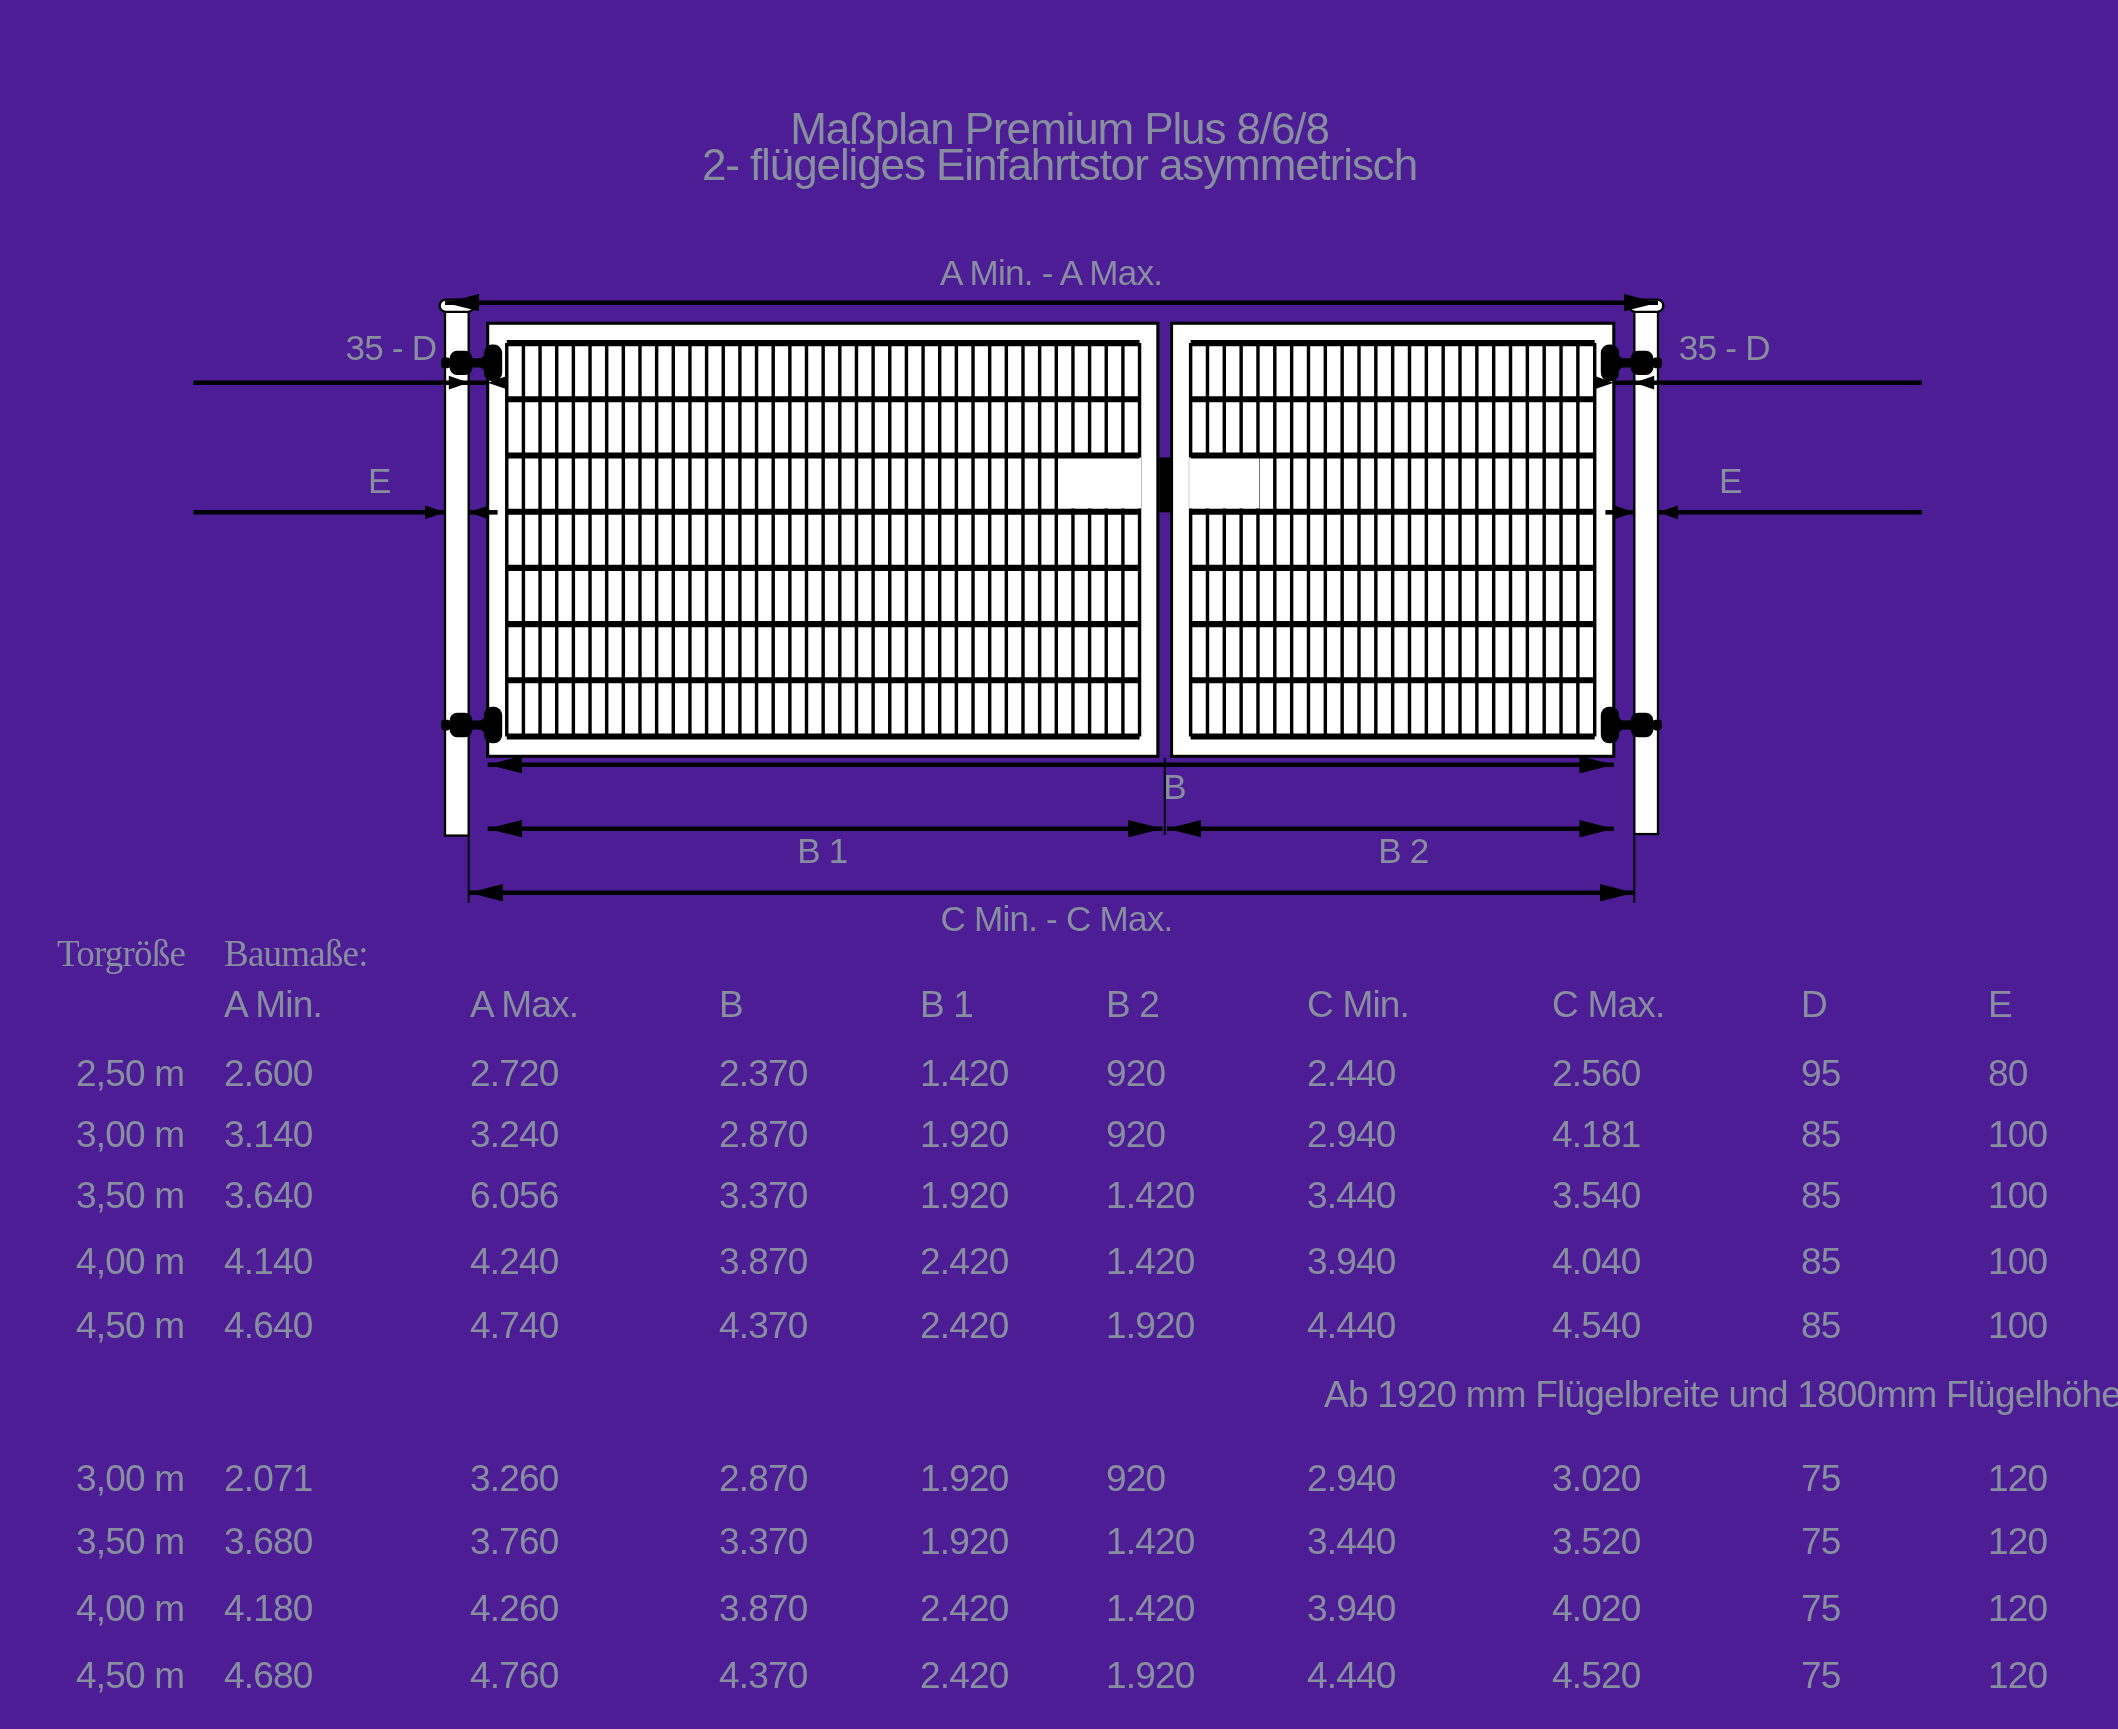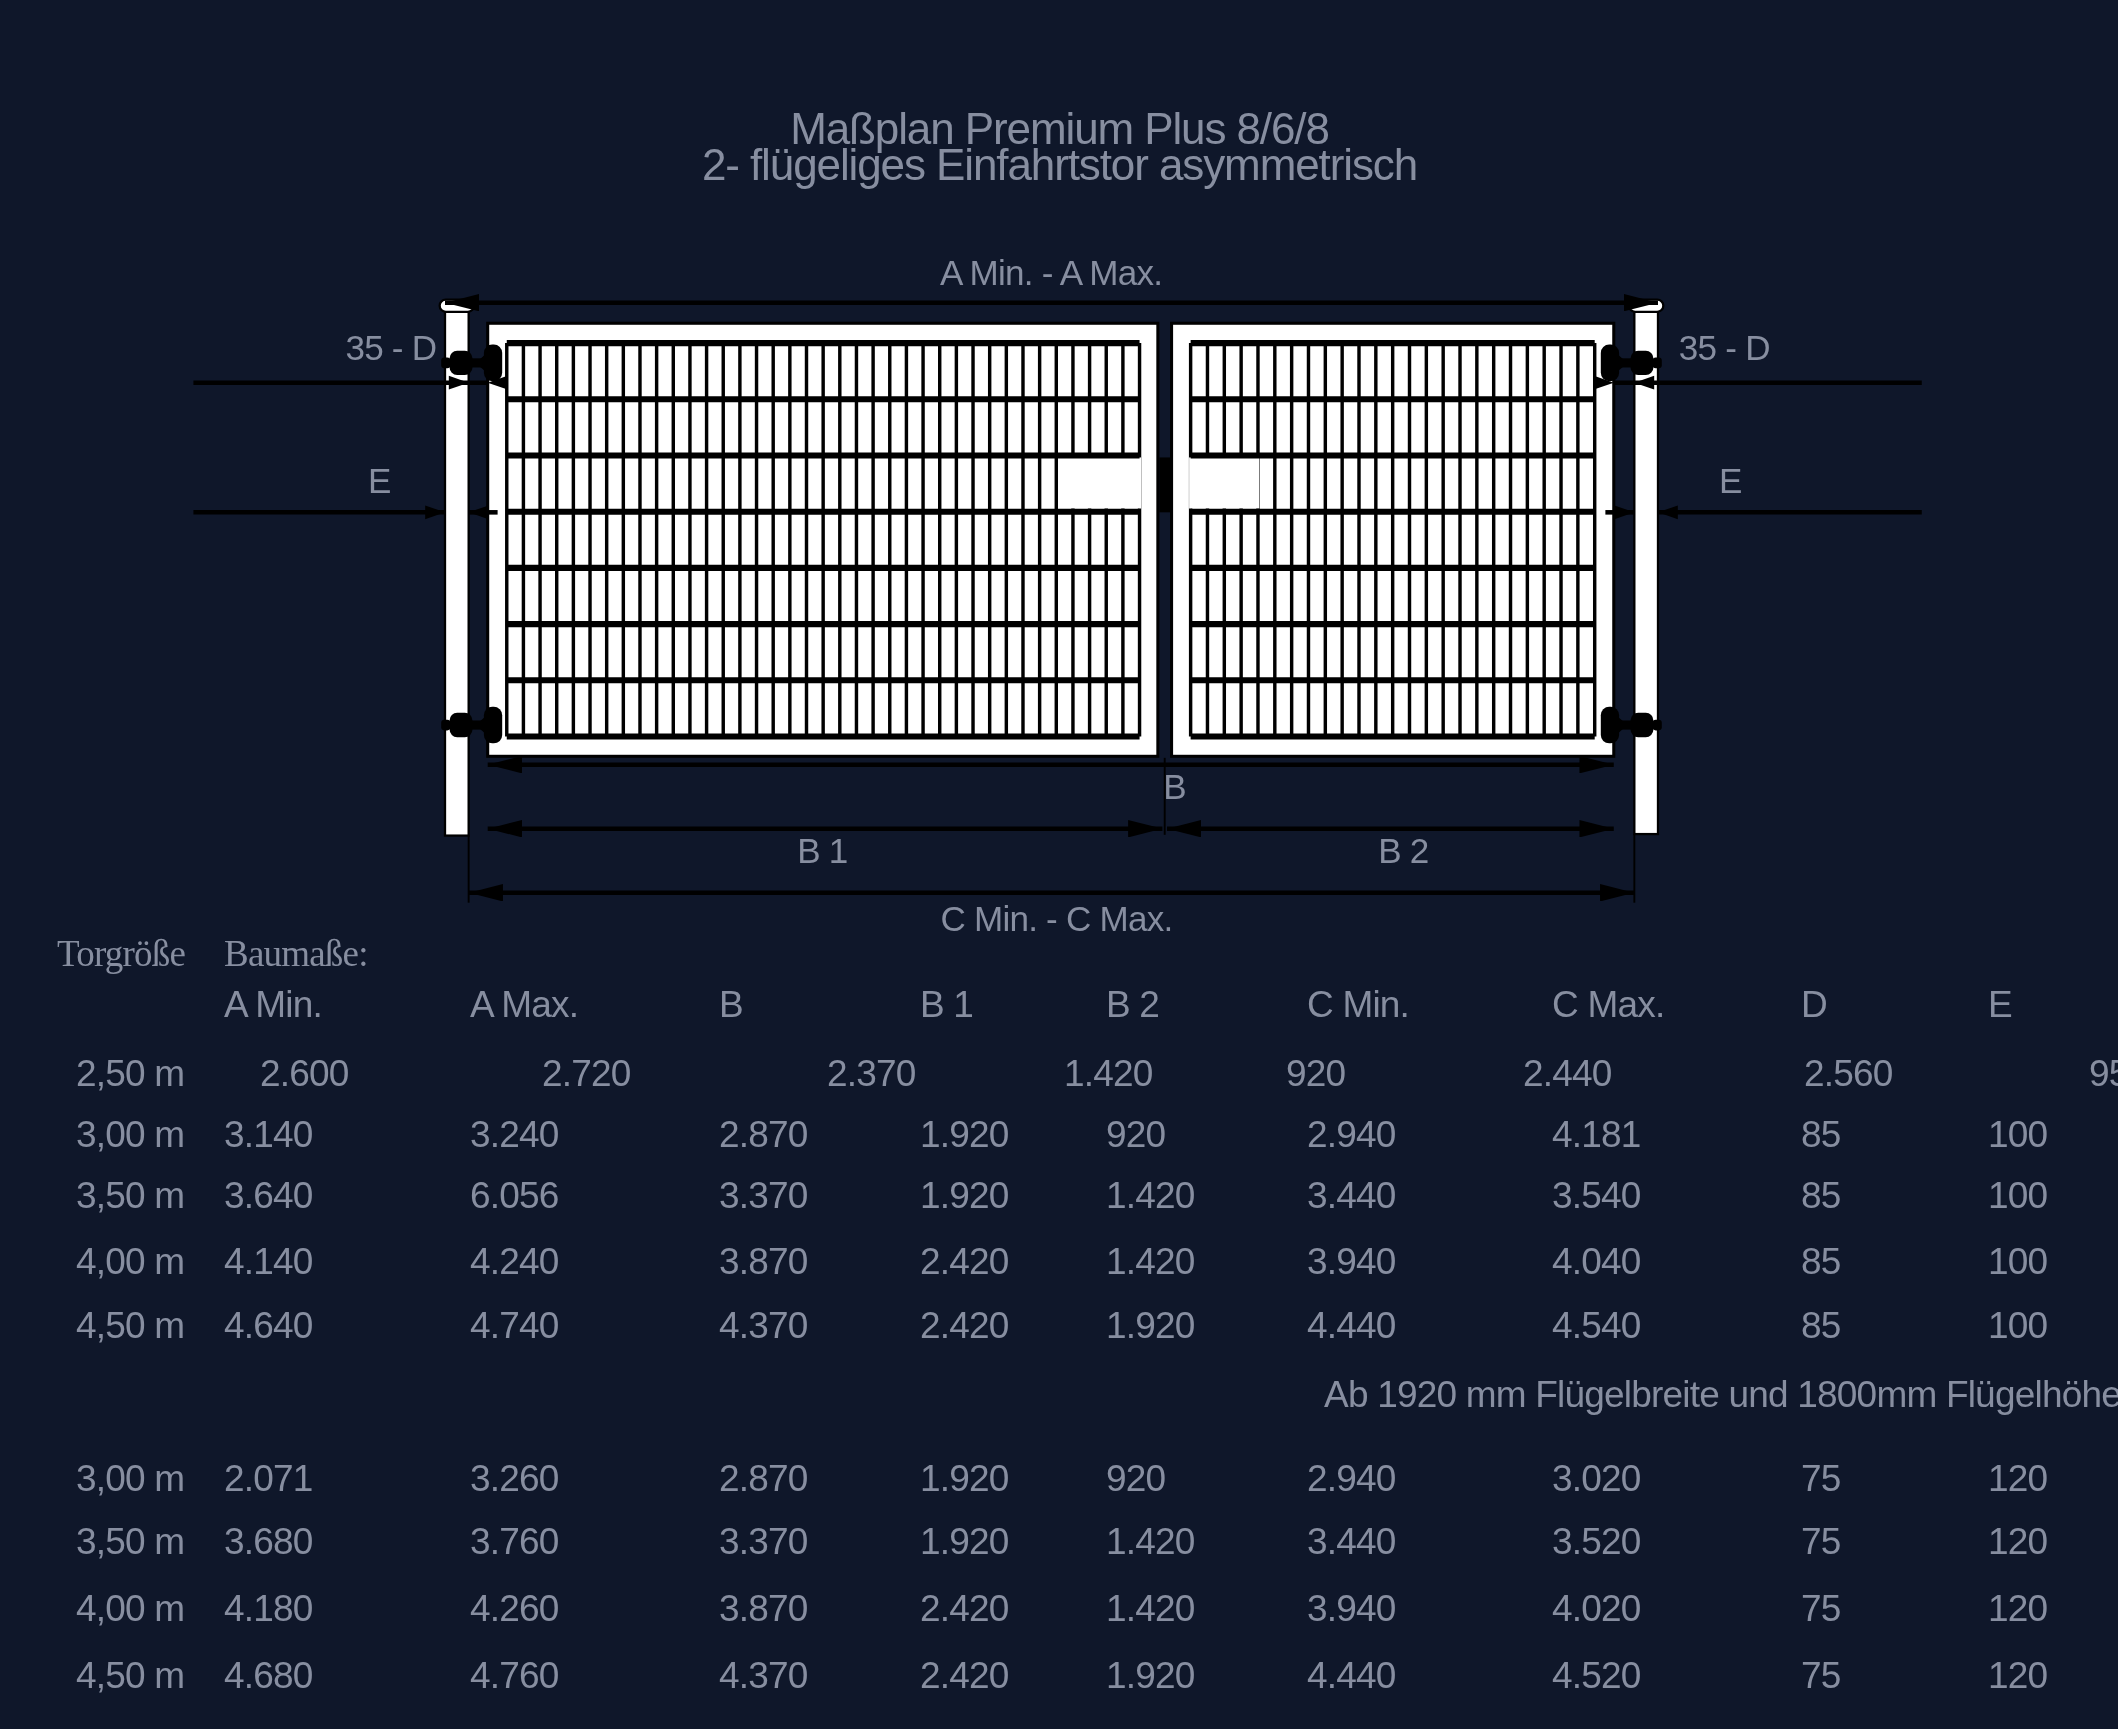--- a/index.html
+++ b/index.html
@@ -1,16 +1,16 @@
 <!DOCTYPE html>
 <html style="font-size:12.2px"><head>
 <meta charset="utf-8">
 <style>
   html,body{margin:0;padding:0;background:#ffffff;}
-  .page{position:relative;width:2119px;height:1730px;background:#0f172a;overflow:hidden;
+  .page{position:relative;width:2119px;height:1730px;background:#4c1d95;overflow:hidden;
         font-family:"Liberation Sans",sans-serif;color:#878ea0;}
   .title-line{position:absolute;left:0;width:2119px;text-align:center;
         font-size:44px;letter-spacing:-1.1px;color:#878ea0;line-height:1;}
   #title1{top:107px;}
   #title2{top:143px;}
   svg text{font-family:"Liberation Sans",sans-serif;fill:#878ea0;letter-spacing:-1px;}
   .dimlabel{font-size:46px;text-anchor:middle;}
   .dline{stroke:#000;stroke-width:6;}
   .xline{stroke:#000;stroke-width:2.5;}
   .post{fill:#fff;stroke:#000;stroke-width:3;}
@@ -208,21 +208,21 @@
         <div class="cell ">A Min.</div>
         <div class="cell ">A Max.</div>
         <div class="cell ">B</div>
         <div class="cell ">B 1</div>
         <div class="cell ">B 2</div>
         <div class="cell ">C Min.</div>
         <div class="cell ">C Max.</div>
         <div class="cell ">D</div>
         <div class="cell ">E</div>
       </div>
-      <div class="trow" style="height: 61px; gap: 36px;">
+      <div class="trow" style="height: 61px;">
         <div class="cell cell-size">2,50 m</div>
         <div class="cell ">2.600</div>
         <div class="cell ">2.720</div>
         <div class="cell ">2.370</div>
         <div class="cell ">1.420</div>
         <div class="cell ">920</div>
         <div class="cell ">2.440</div>
         <div class="cell ">2.560</div>
         <div class="cell ">95</div>
         <div class="cell ">80</div>

